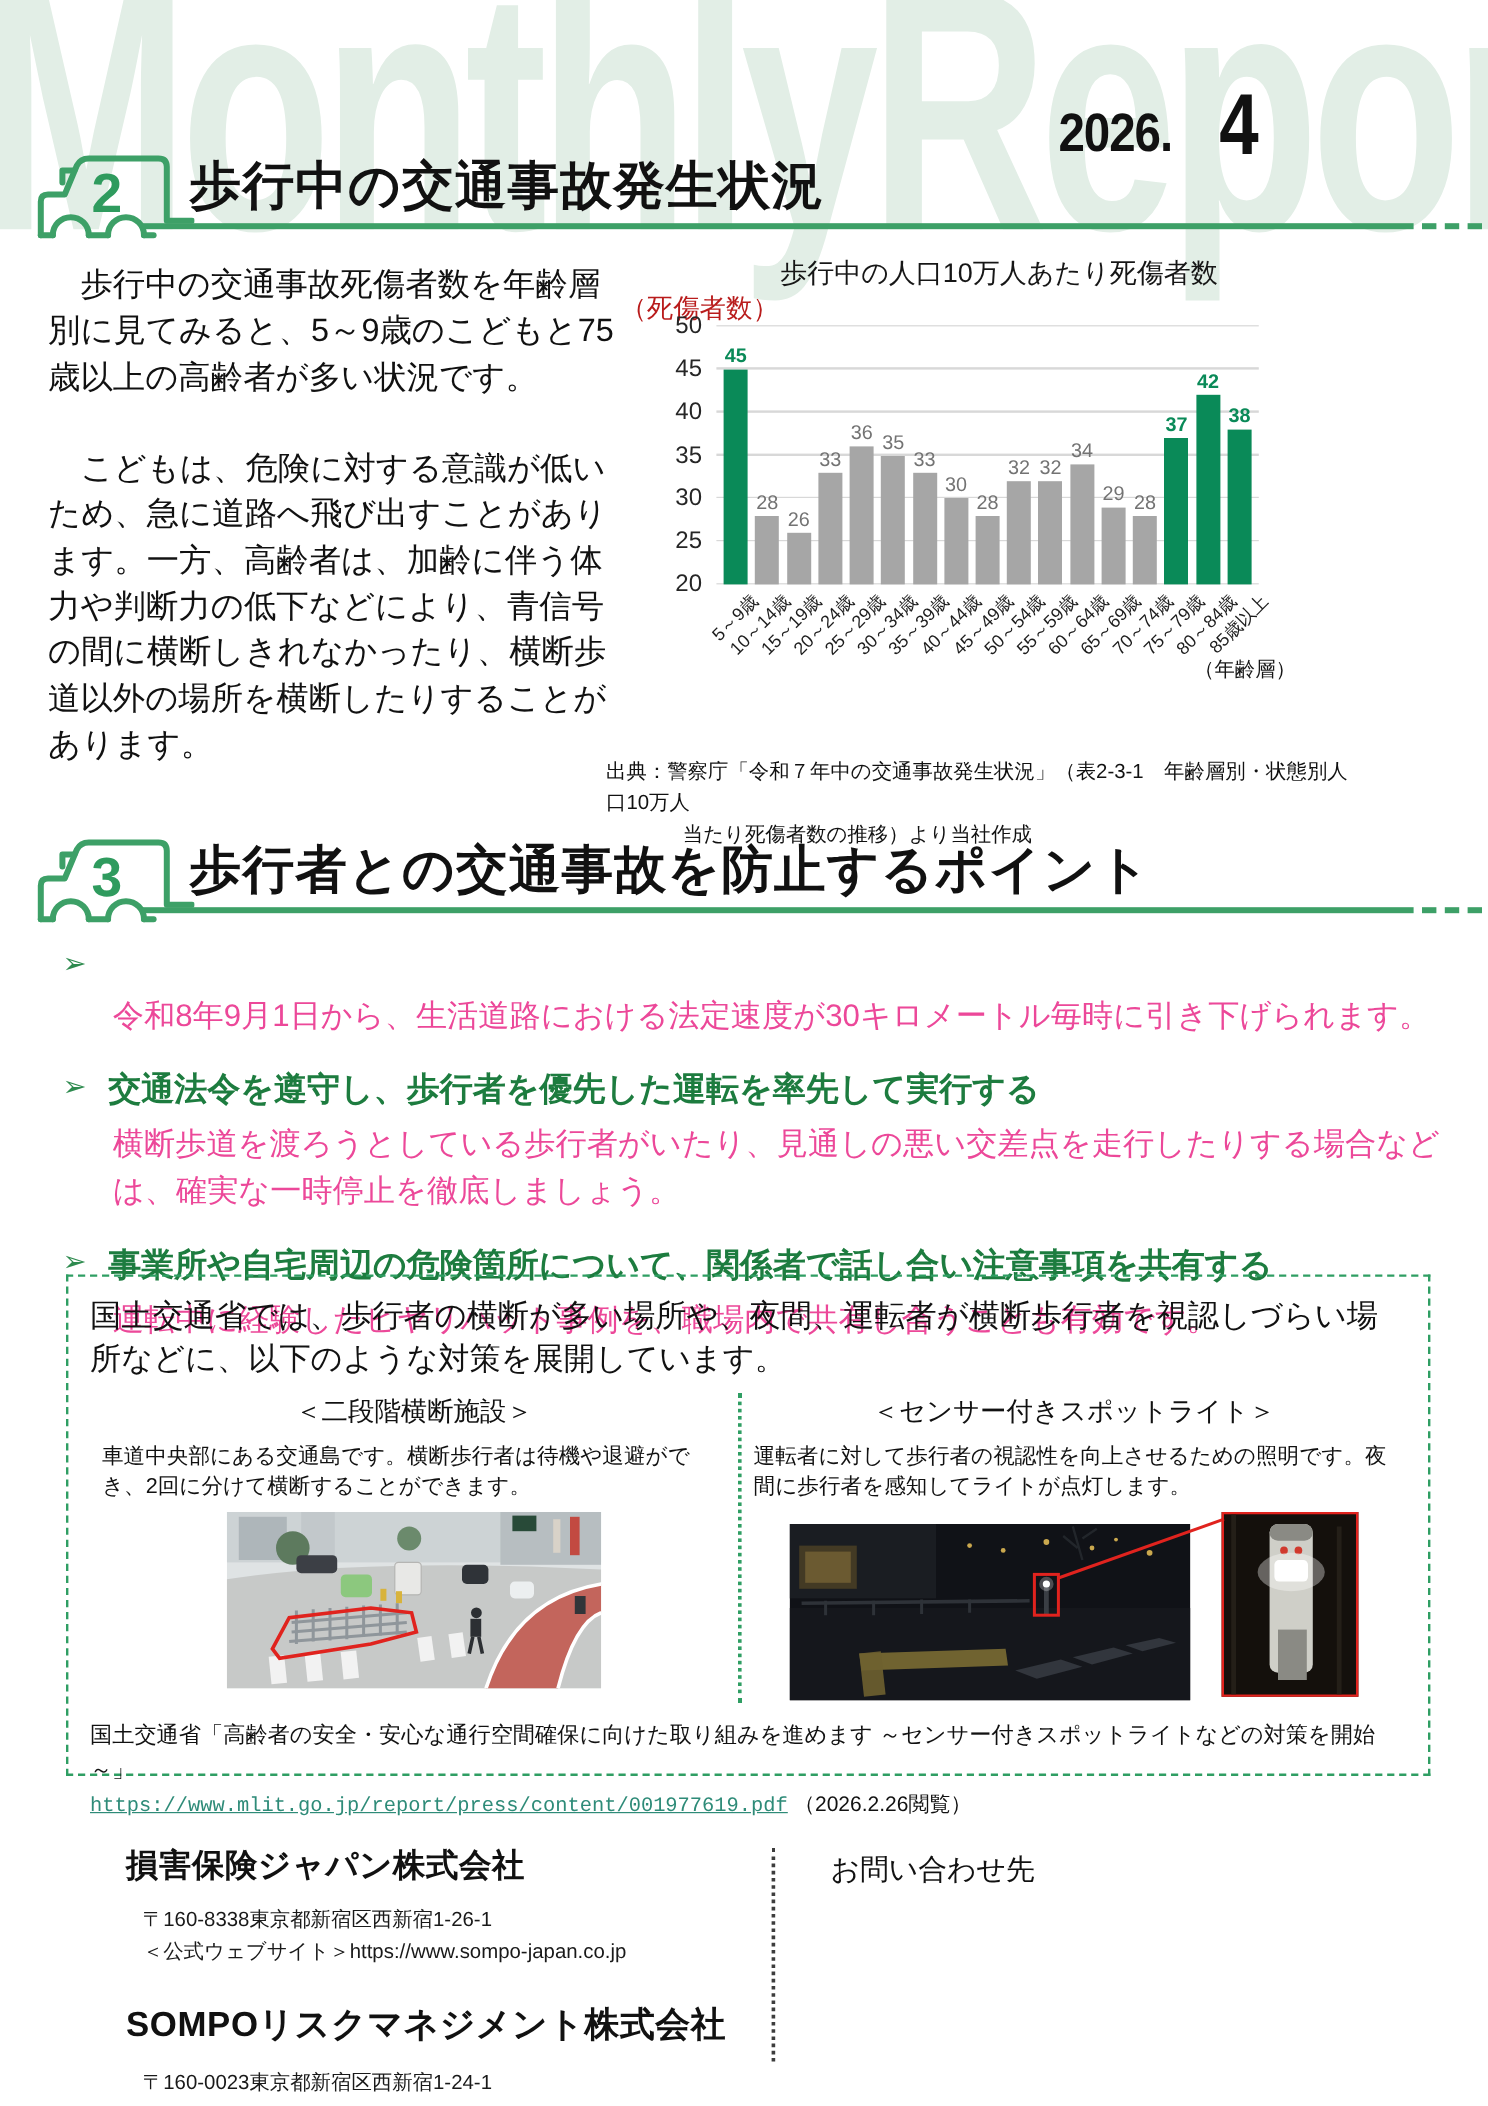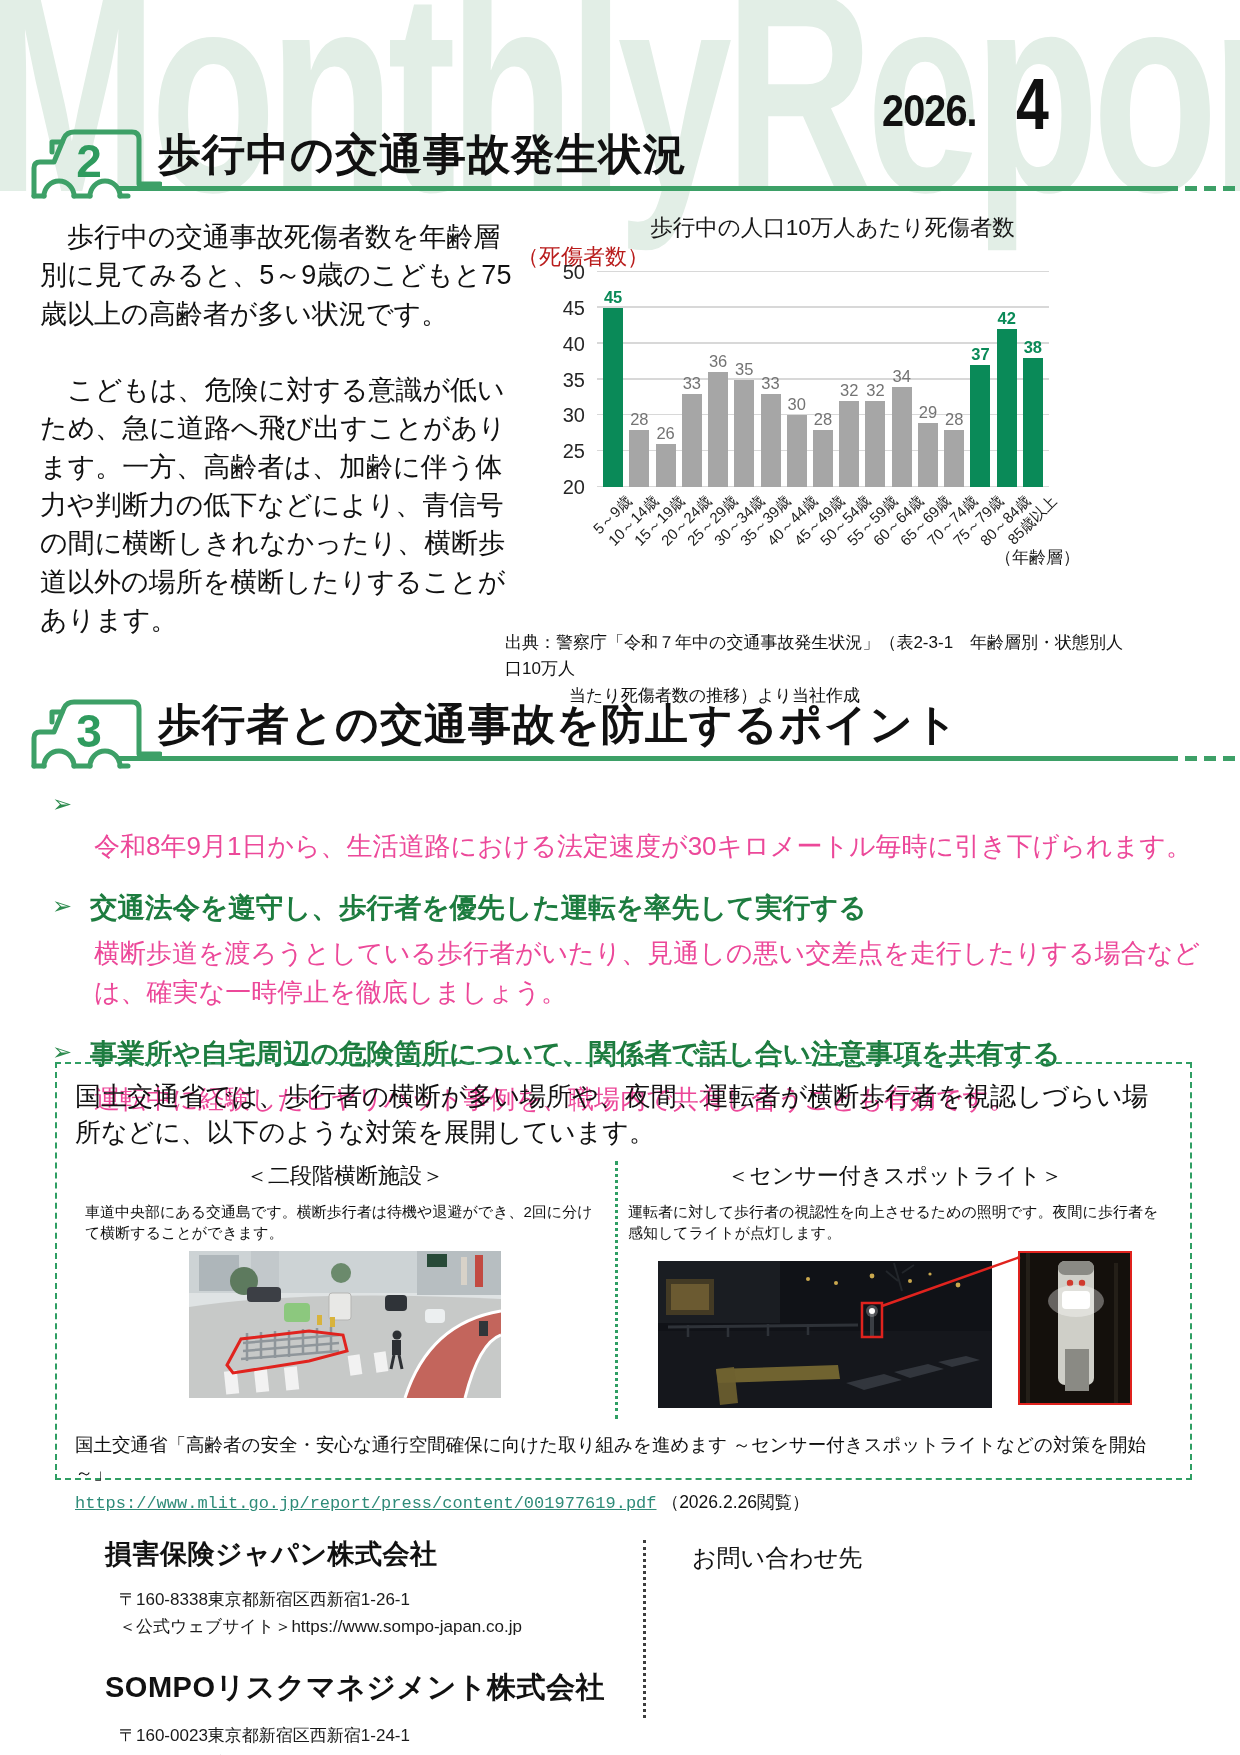--- a/index.html
+++ b/index.html
@@ -54,21 +54,21 @@
   
   .info-box{position:absolute;left:55px;top:1062px;width:1137px;height:418px;box-sizing:border-box;
             border:2.5px dashed #2f9e63;padding:14px 18px;z-index:1;}
   .box-intro{font-size:26px;line-height:1.4;}
   .box-cols{display:flex;margin-top:6px;}
   .box-col{box-sizing:border-box;padding:0 10px;}
   .box-col.left{flex:0 0 540px;}
   .box-col.right{flex:1;}
   .box-vsep{width:0;border-left:3.5px dotted #2f9e63;height:258px;margin-top:4px;}
   .box-col-title{text-align:center;font-size:22px;margin:4px 0 10px;}
-  .box-col-body{font-size:15px;line-height:1.42;}
+  .box-col-body{font-size:18px;line-height:1.42;}
   .photo-wrap{margin:8px auto 0;position:relative;}
   .photo-wrap.left-photo{width:312px;height:147px;}
   .photo-wrap.right-photo{width:474px;height:160px;}
   .inset{position:absolute;right:0;top:0;width:110px;height:150px;border:2.5px solid #e0231e;background:#14100c;}
   .connector{position:absolute;inset:0;pointer-events:none;}
   .box-caption{margin-top:12px;font-size:18.5px;line-height:1.55;}
   .box-caption .cap-link{color:#2e8b78;text-decoration:underline;
         font-family:"Liberation Mono","DejaVu Sans Mono",monospace;font-size:17px;}
   .box-caption .cap-suffix{font-size:17.5px;color:#111;}
   

